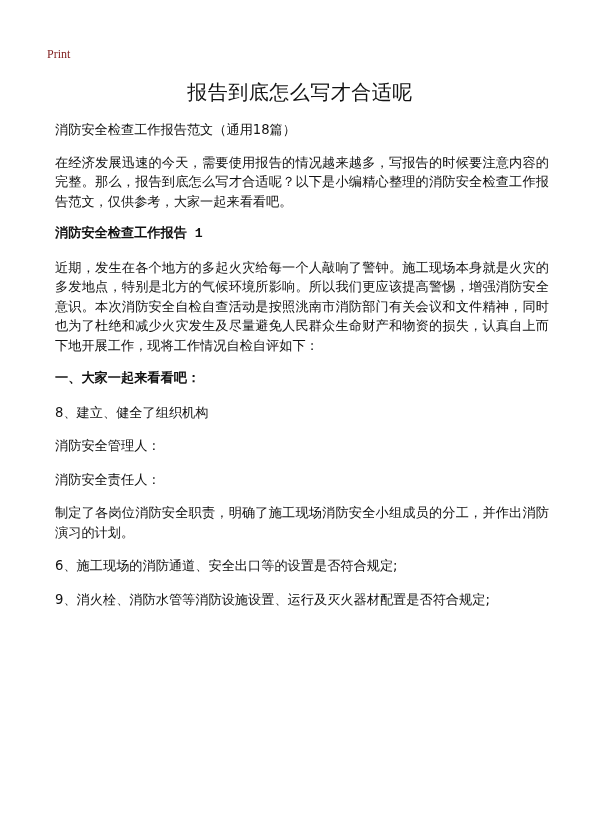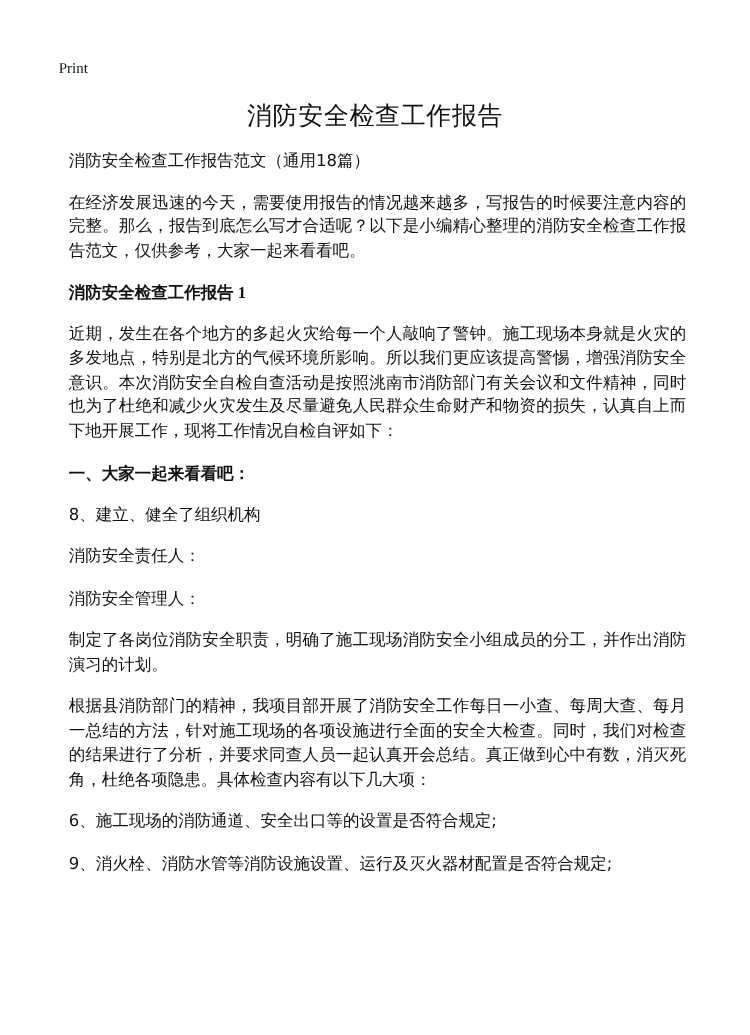--- a/index.html
+++ b/index.html
@@ -4,51 +4,50 @@
 <style>
   html, body { margin: 0; padding: 0; background: #ffffff; }
   body {
     width: 600px; height: 828px; overflow: hidden; position: relative;
     color: #111111;
     font-family: "DejaVu Sans", "Liberation Sans", sans-serif;
   }
   .print-link {
     position: absolute; left: 47px; top: 47px;
     font-family: "Liberation Serif", "DejaVu Serif", serif;
-    font-size: 12px; color: #0f172a;
+    font-size: 12px; color: #7f1d1d;
     text-decoration: none; cursor: pointer;
   }
   .doc-title {
     position: absolute; left: 0; width: 600px; top: 78px;
     text-align: center; font-size: 20px; line-height: 28px;
     font-weight: normal; margin: 0; letter-spacing: 0.5px;
   }
   .content {
     position: absolute; left: 55px; width: 495px; top: 120px;
     font-size: 13.2px; line-height: 19.5px;
   }
   .content p { margin: 0 1px 14px 0; text-align: justify; }
   .subtitle { margin-bottom: 13px !important; }
-  .bold-heading { font-weight: bold; font-family: Liberation Serif, serif; }
+  .bold-heading { font-weight: bold; font-family: Liberation Mono, monospace; }
   .p-intro { margin-bottom: 13px !important; }
   .h-report1 { margin-bottom: 14px !important; }
 </style>
 </head>
 <body>
 
 <a class="print-link">Print</a>
 
-<h1 class="doc-title">消防安全检查工作报告</h1>
+<h1 class="doc-title">报告到底怎么写才合适呢</h1>
 
 <div class="content">
   <p class="subtitle">消防安全检查工作报告范文（通用18篇）</p>
   <p class="p-intro">在经济发展迅速的今天，需要使用报告的情况越来越多，写报告的时候要注意内容的完整。那么，报告到底怎么写才合适呢？以下是小编精心整理的消防安全检查工作报告范文，仅供参考，大家一起来看看吧。</p>
   <p class="bold-heading h-report1">消防安全检查工作报告 1</p>
   <p>近期，发生在各个地方的多起火灾给每一个人敲响了警钟。施工现场本身就是火灾的多发地点，特别是北方的气候环境所影响。所以我们更应该提高警惕，增强消防安全意识。本次消防安全自检自查活动是按照洮南市消防部门有关会议和文件精神，同时也为了杜绝和减少火灾发生及尽量避免人民群众生命财产和物资的损失，认真自上而下地开展工作，现将工作情况自检自评如下：</p>
   <p class="bold-heading">一、大家一起来看看吧：</p>
   <p>8、建立、健全了组织机构</p>
+  <p>消防安全管理人：</p>
   <p>消防安全责任人：</p>
-  <p>消防安全管理人：</p>
   <p>制定了各岗位消防安全职责，明确了施工现场消防安全小组成员的分工，并作出消防演习的计划。</p>
-  <p>根据县消防部门的精神，我项目部开展了消防安全工作每日一小查、每周大查、每月一总结的方法，针对施工现场的各项设施进行全面的安全大检查。同时，我们对检查的结果进行了分析，并要求同查人员一起认真开会总结。真正做到心中有数，消灭死角，杜绝各项隐患。具体检查内容有以下几大项：</p>
   <p>6、施工现场的消防通道、安全出口等的设置是否符合规定;</p>
   <p>9、消火栓、消防水管等消防设施设置、运行及灭火器材配置是否符合规定;</p>
 </div>
 
 </body></html>

